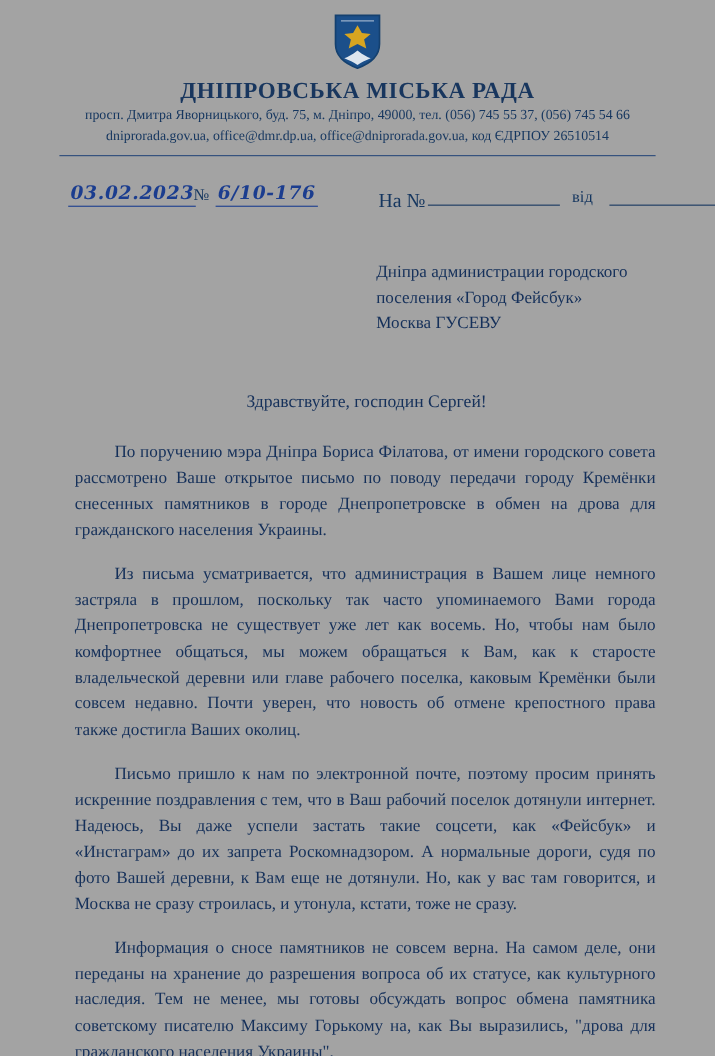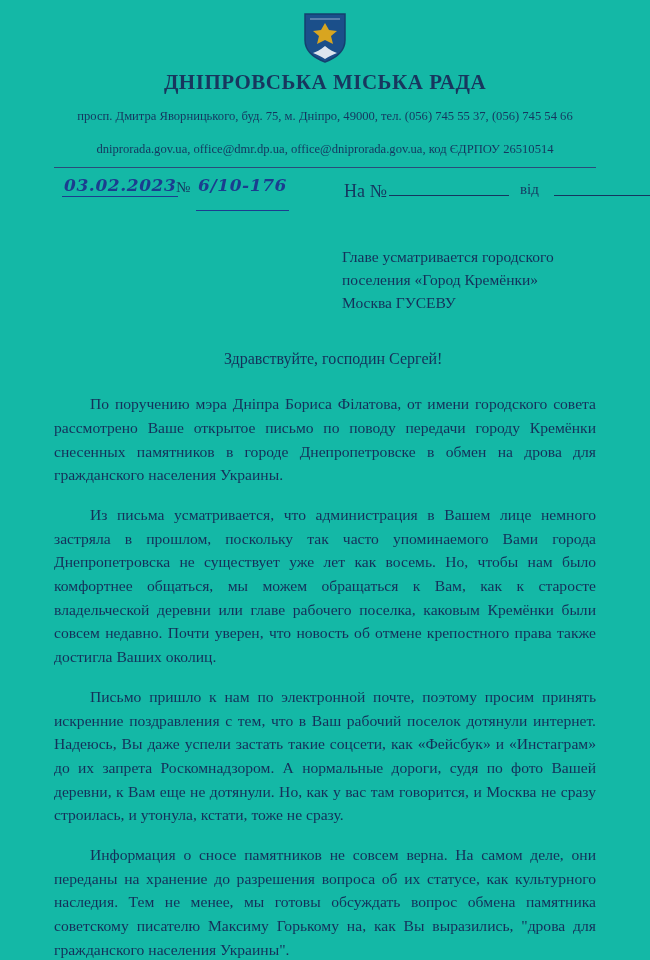--- a/index.html
+++ b/index.html
@@ -11,21 +11,21 @@
     width: 650px;
     height: 960px;
     overflow: hidden;
     font-family: "Liberation Serif", serif;
     color: #1a1a2e;
   }
   .page {
     position: relative;
     width: 650px;
     height: 960px;
-    background: #14b8a6;
+    background: #a3a3a3;
     box-sizing: border-box;
     padding: 0 54px;
   }
 
   
   .letterhead {
     text-align: center;
     padding-top: 10px;
   }
   .emblem {
@@ -40,38 +40,38 @@
     font-size: 21px;
     letter-spacing: 0.5px;
     color: #18365e;
     margin: 2px 0 0 0;
     white-space: nowrap;
   }
   .contact-line {
     font-family: "Liberation Serif", serif;
     font-size: 12.6px;
     color: #15365f;
-    margin-top: 12px;
+    margin-top: 0;
     line-height: 1.45;
     white-space: nowrap;
   }
   .contact-line.second {
-    margin-top: 15px;
+    margin-top: 1px;
   }
   .hr-thin {
     border: none;
     border-top: 1px solid #2b4a7a;
     margin: 8px 0 0 0;
   }
 
   
   .ref-row {
     position: relative;
     height: 44px;
-    margin-top: 3px;
+    margin-top: 20px;
   }
   .handwritten {
     font-family: "DejaVu Serif", serif;
     font-style: italic;
     font-weight: bold;
     color: #1b3d8f;
     font-size: 17px;
     letter-spacing: 0.6px;
   }
   .hw-date {
@@ -86,21 +86,21 @@
     left: 122px;
     top: 8px;
     font-size: 15px;
     color: #15365f;
   }
   .hw-number {
     position: absolute;
     left: 142px;
     top: 4px;
     border-bottom: 1.6px solid #1b3d8f;
-    padding: 0 2px 15px 2px;
+    padding: 0 2px 1px 2px;
   }
   .on-no {
     position: absolute;
     left: 290px;
     top: 10px;
     font-size: 18px;
     color: #15365f;
   }
   .blank-1 {
     position: absolute;
@@ -130,36 +130,36 @@
     margin-top: 30px;
     margin-left: 288px;
     font-size: 15.5px;
     line-height: 1.5;
     color: #15305a;
   }
   .addressee div { white-space: nowrap; }
 
   
   .greeting {
-    margin-top: 36px;
+    margin-top: 52px;
     margin-left: 170px;
     font-size: 16px;
     color: #15305a;
   }
 
   
   .body-text {
     margin-top: 24px;
     font-size: 15.6px;
     line-height: 1.52;
     color: #15305a;
     text-align: justify;
   }
   .body-text p {
-    margin: 0 0 16px 0;
+    margin: 0 0 16px 14px;
     text-indent: 36px;
   }
   .body-text p:last-child { margin-bottom: 0; }
 </style>
 </head>
 <body>
 
 <div class="page">
 
   <div class="letterhead">
@@ -182,22 +182,22 @@
     <span class="handwritten hw-date">03.02.2023</span>
     <span class="ref-no-label">№</span>
     <span class="handwritten hw-number">6/10-176</span>
     <span class="on-no">На №</span>
     <span class="blank-1"></span>
     <span class="from-label">від</span>
     <span class="blank-2"></span>
   </div>
 
   <div class="addressee">
-    <div>Главе усматривается городского</div>
-    <div>поселения «Город Кремёнки»</div>
+    <div>Дніпра администрации городского</div>
+    <div>поселения «Город Фейсбук»</div>
     <div>Москва ГУСЕВУ</div>
   </div>
 
   <div class="greeting">Здравствуйте, господин Сергей!</div>
 
   <div class="body-text">
     <p>По поручению мэра Дніпра Бориса Філатова, от имени городского совета рассмотрено Ваше открытое письмо по поводу передачи городу Кремёнки снесенных памятников в городе Днепропетровске в обмен на дрова для гражданского населения Украины.</p>
     <p>Из письма усматривается, что администрация в Вашем лице немного застряла в прошлом, поскольку так часто упоминаемого Вами города Днепропетровска не существует уже лет как восемь. Но, чтобы нам было комфортнее общаться, мы можем обращаться к Вам, как к старосте владельческой деревни или главе рабочего поселка, каковым Кремёнки были совсем недавно. Почти уверен, что новость об отмене крепостного права также достигла Ваших околиц.</p>
     <p>Письмо пришло к нам по электронной почте, поэтому просим принять искренние поздравления с тем, что в Ваш рабочий поселок дотянули интернет. Надеюсь, Вы даже успели застать такие соцсети, как «Фейсбук» и «Инстаграм» до их запрета Роскомнадзором. А нормальные дороги, судя по фото Вашей деревни, к Вам еще не дотянули. Но, как у вас там говорится, и Москва не сразу строилась, и утонула, кстати, тоже не сразу.</p>
     <p>Информация о сносе памятников не совсем верна. На самом деле, они переданы на хранение до разрешения вопроса об их статусе, как культурного наследия. Тем не менее, мы готовы обсуждать вопрос обмена памятника советскому писателю Максиму Горькому на, как Вы выразились, "дрова для гражданского населения Украины".</p>

